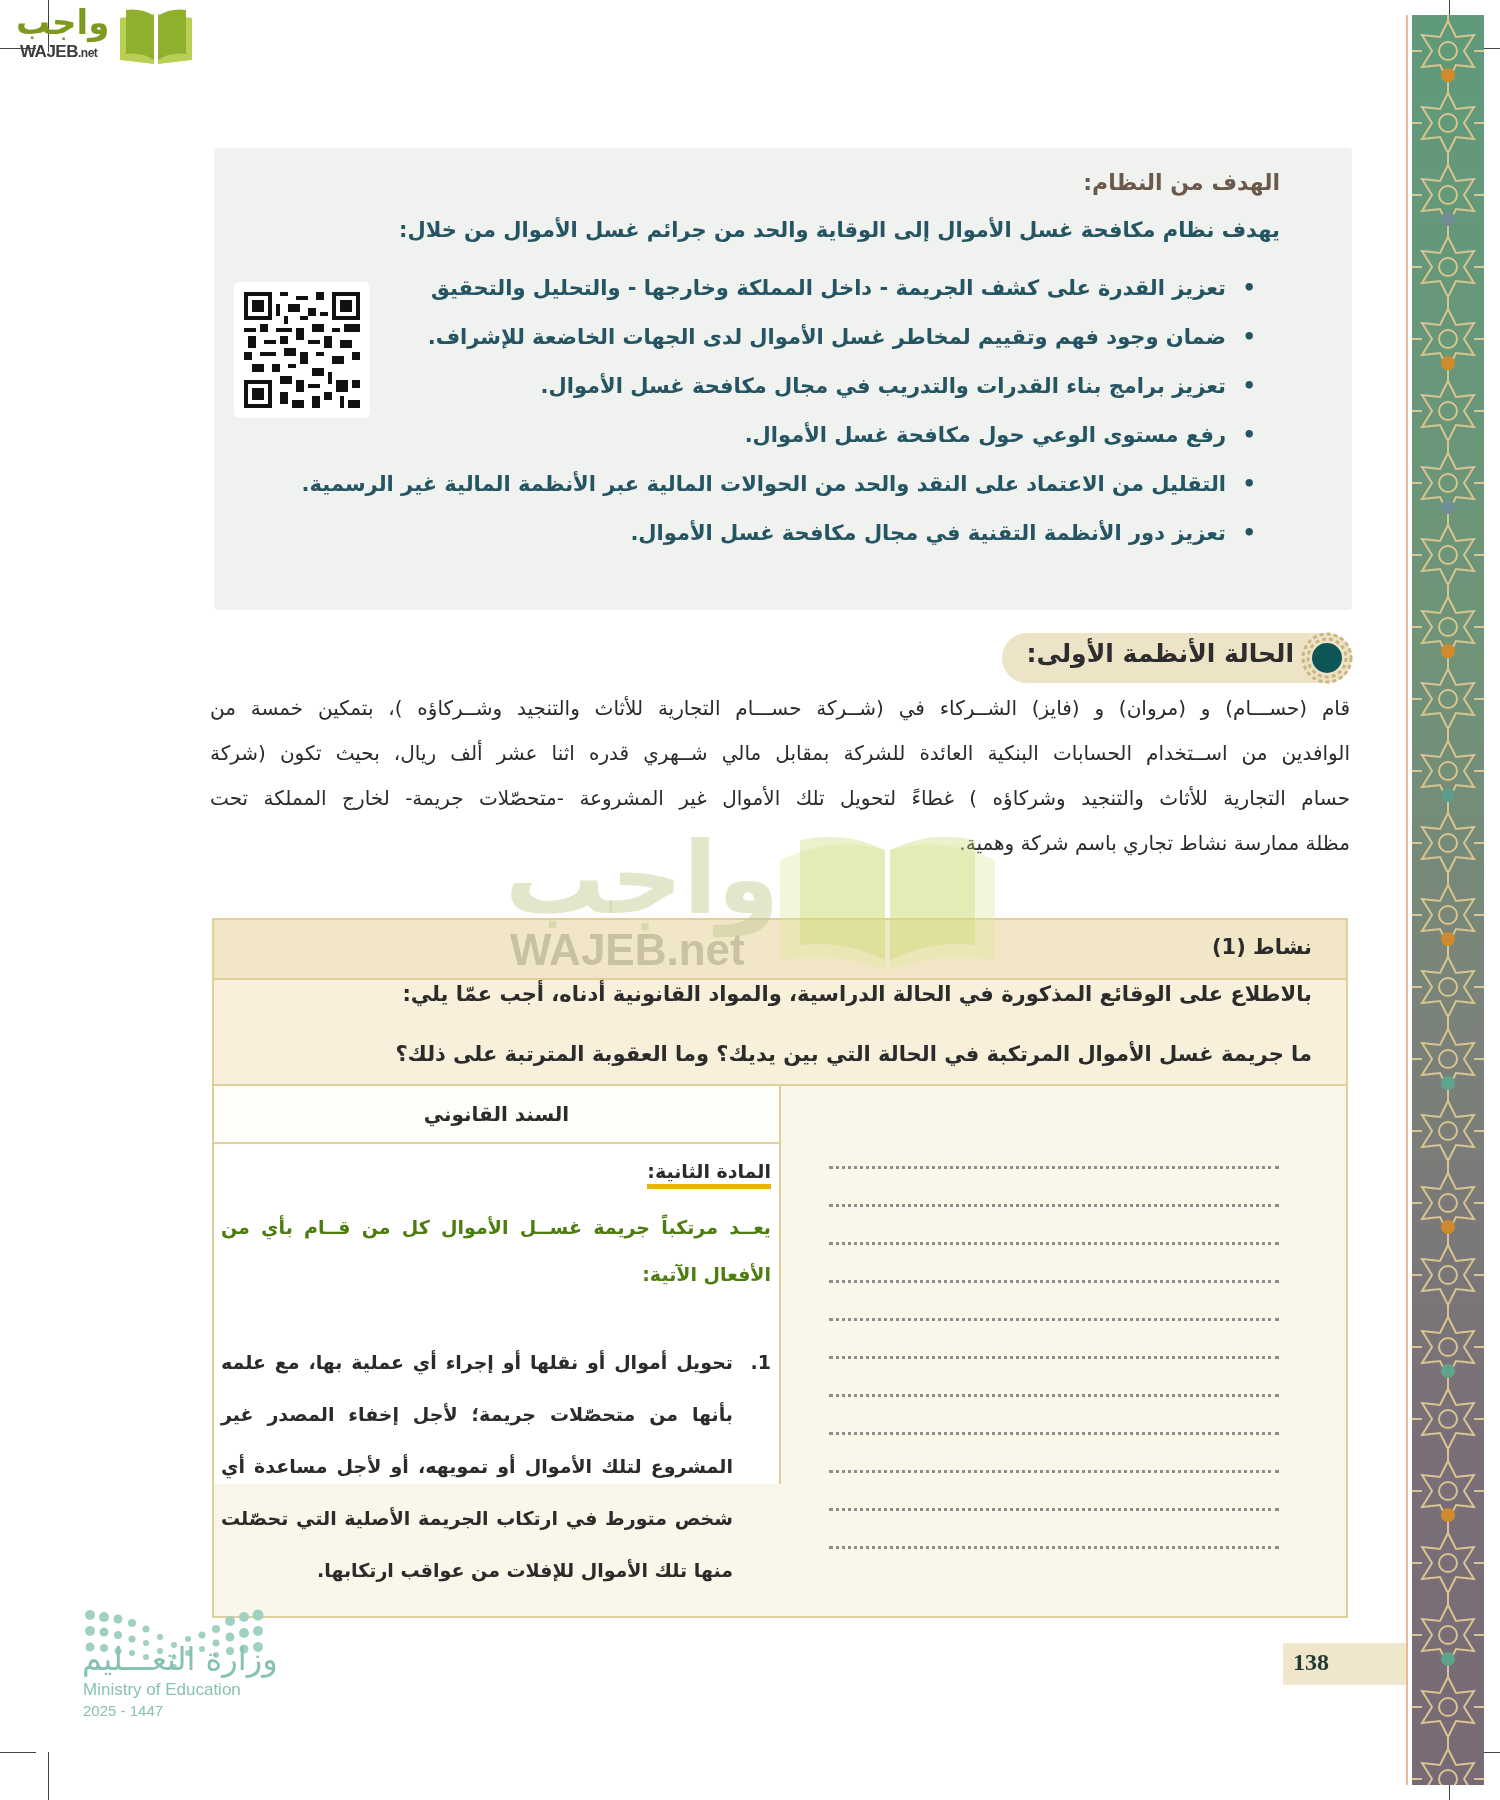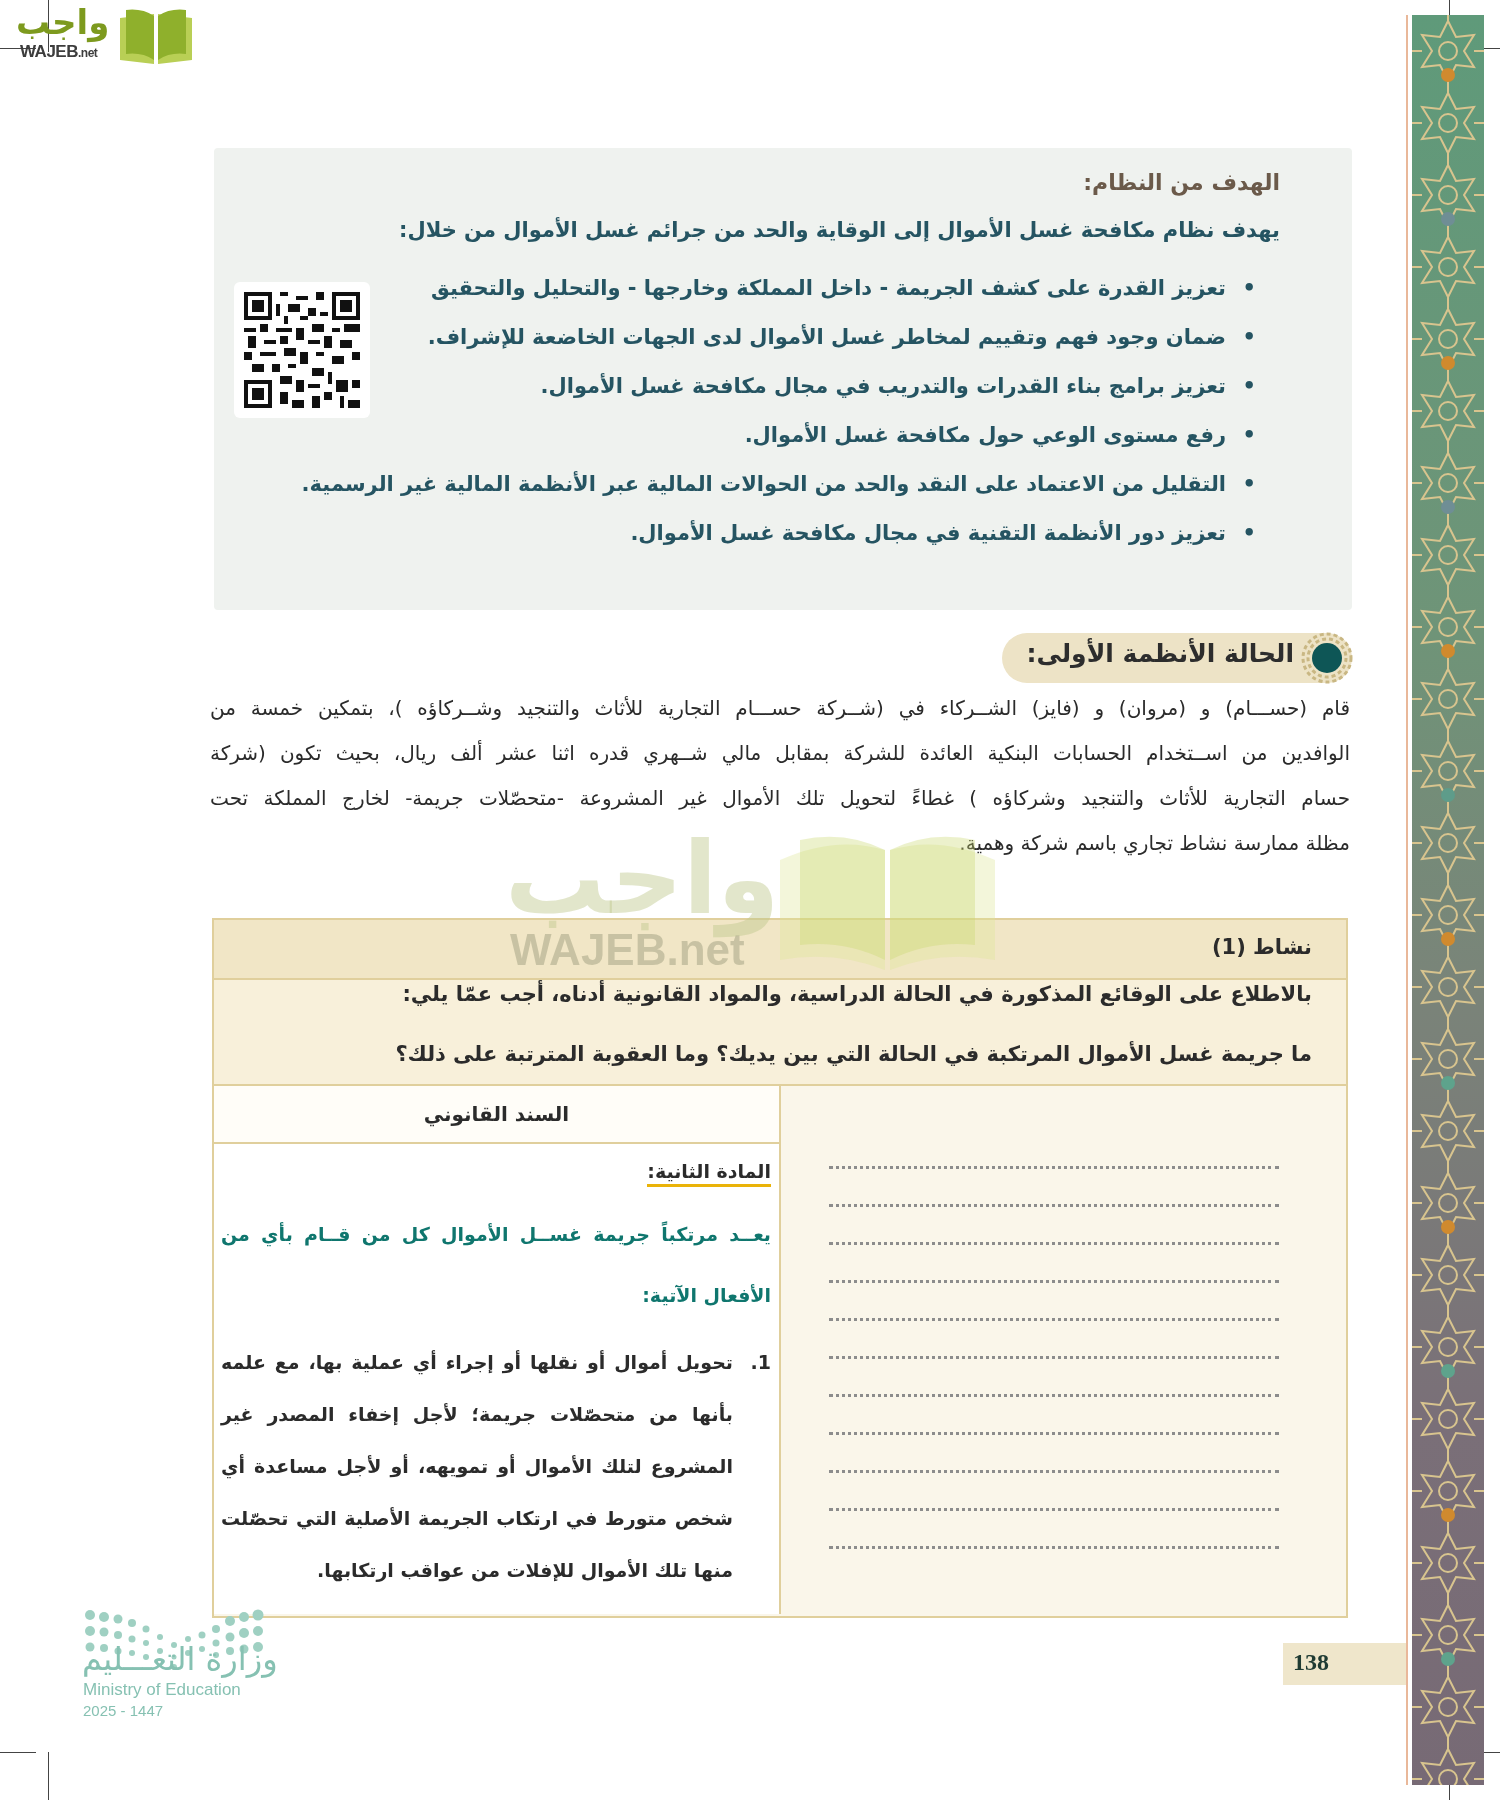--- a/index.html
+++ b/index.html
@@ -46,24 +46,24 @@
   .wm-book { left: 775px; top: 830px; width: 225px; height: 140px; }
 
   
   .activity { position: absolute; left: 212px; top: 918px; width: 1136px; height: 700px; border: 2px solid #e0cf9c; background: #faf6ea; }
   .act-head { position: absolute; left: 0; top: 0; width: 100%; height: 60px; background: #f1e6c6; border-bottom: 2px solid #e0cf9c; direction: rtl; padding-left: 28px; }
   .act-head span { position: absolute; right: 34px; top: 15px; font-size: 21px; font-weight: bold; color: #2b2b2b; }
   .act-q { position: absolute; left: 0; top: 60px; width: 100%; height: 106px; background: #f8f0da; border-bottom: 2px solid #e0cf9c; direction: rtl; }
   .act-q p { position: absolute; right: 34px; font-size: 21px; font-weight: bold; color: #2b2b2b; white-space: nowrap; }
   .act-q p.q1 { top: 2px; text-align: right; }
   .act-q p.q2 { top: 62px; }
-  .legal-col { position: absolute; left: 0; top: 166px; width: 567px; height: 528px; background: #ffffff; border-right: 2px solid #e0cf9c; direction: rtl; }
+  .legal-col { position: absolute; left: 0; top: 166px; width: 567px; height: 398px; background: #ffffff; border-right: 2px solid #e0cf9c; direction: rtl; }
   .legal-head { height: 58px; border-bottom: 2px solid #e0cf9c; text-align: center; font-size: 20px; font-weight: bold; color: #2b2b2b; line-height: 56px; background: #fffdf8; }
-  .legal-article { position: absolute; right: 8px; top: 74px; font-size: 19px; font-weight: bold; color: #2b2b2b; border-bottom: 3px solid #eab308; padding-bottom: 2px; }
-  .legal-text { position: absolute; right: 8px; top: 118px; width: 550px; font-size: 19px; font-weight: bold; color: #0f766e; line-height: 61px; text-align: justify; }
+  .legal-article { position: absolute; right: 8px; top: 74px; font-size: 19px; font-weight: bold; color: #2b2b2b; border-bottom: 5px solid #eab308; padding-bottom: 2px; }
+  .legal-text { position: absolute; right: 8px; top: 118px; width: 550px; font-size: 19px; font-weight: bold; color: #4d7c0f; line-height: 47px; text-align: justify; }
   .legal-item { position: absolute; right: 8px; top: 250px; width: 550px; font-size: 19px; font-weight: bold; color: #2b2b2b; line-height: 52px; text-align: justify; padding-right: 38px; }
   .legal-item .num { position: absolute; right: 0; top: 0; }
   .answer-col { position: absolute; left: 567px; top: 166px; width: 565px; height: 530px; }
   .dotline { position: absolute; left: 48px; width: 450px; height: 0; border-top: 3px dotted #8c8c8c; }
 
   
   .moe { position: absolute; left: 80px; top: 1560px; width: 200px; height: 180px; }
   .moe-ar { position: absolute; left: 82px; top: 1640px; font-size: 32px; color: #86c1b2; direction: rtl; letter-spacing: 1px; }
   .moe-en { position: absolute; left: 83px; top: 1680px; font-family: "Liberation Sans", sans-serif; font-size: 17px; color: #86c1b2; }
   .moe-yr { position: absolute; left: 83px; top: 1702px; font-family: "Liberation Sans", sans-serif; font-size: 15px; color: #86c1b2; }

